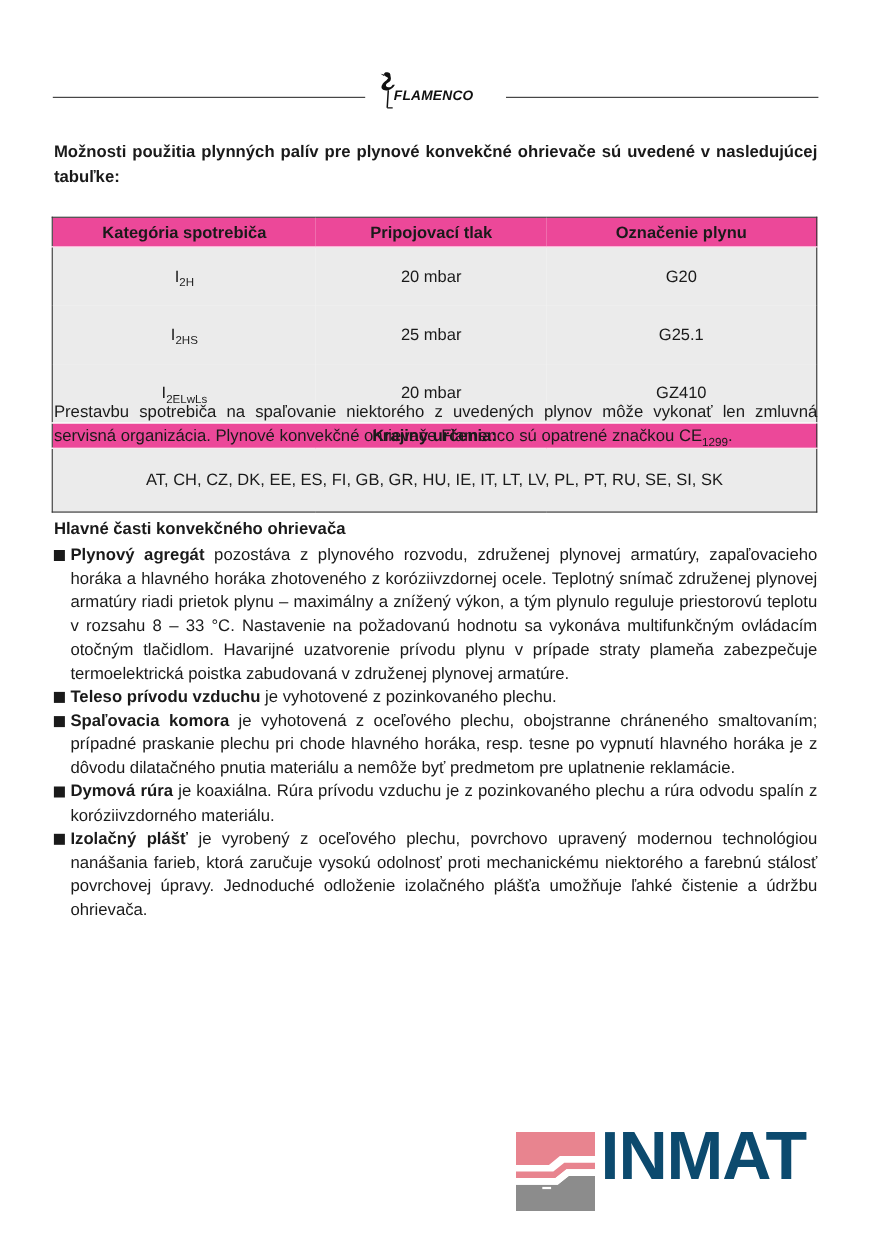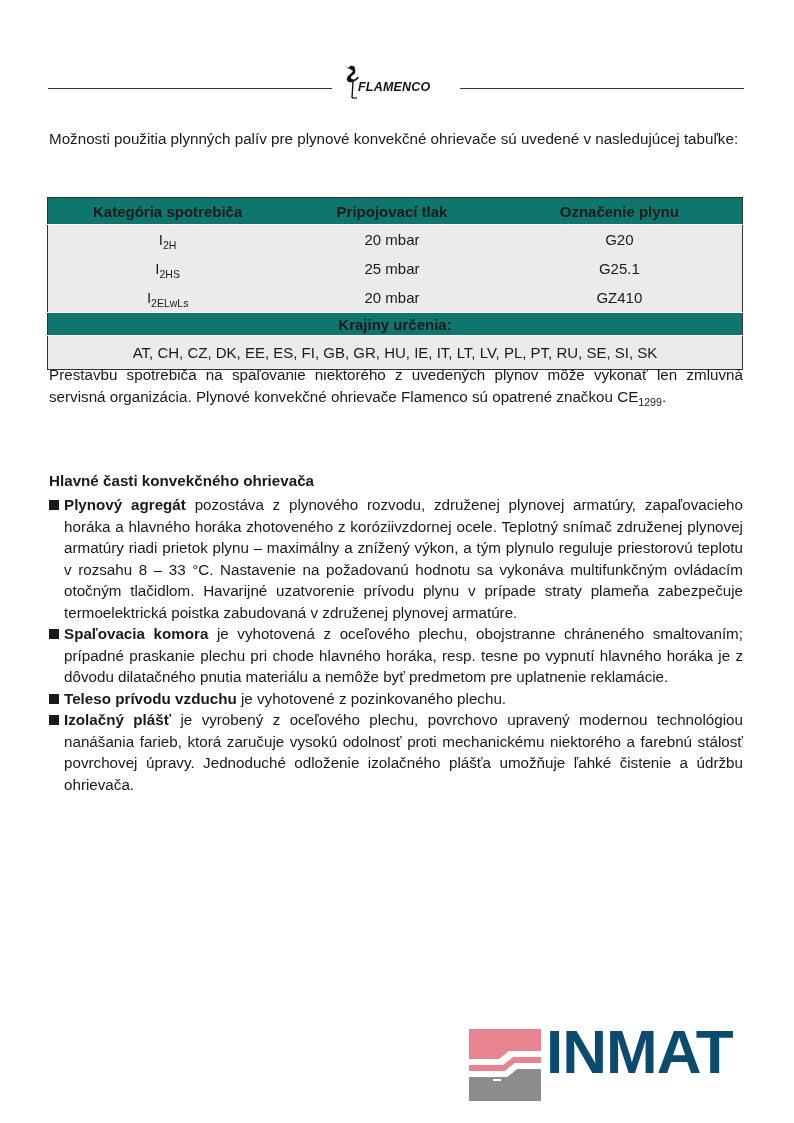--- a/index.html
+++ b/index.html
@@ -14,23 +14,23 @@
                font-size: 12.5px; letter-spacing: 0.2px; color: #111; }
   .flamingo { position: absolute; left: 0; top: 0; }
 
   .para { position: absolute; left: 49px; width: 694px; font-size: 15.2px; line-height: 21.5px;
           text-align: justify; }
   .p1 { top: 128px; }
   .p2 { top: 364px; }
 
   table.gas { position: absolute; top: 197px; left: 47px; width: 696px; border-collapse: collapse;
               border: 1.5px solid #333; font-size: 15px; }
-  table.gas th { background: #0f766e; font-weight: bold; height: 26px; padding: 0; text-align: center;
+  table.gas th { background: #ec4899; font-weight: bold; height: 26px; padding: 0; text-align: center;
                  border-bottom: 1px solid #fff; }
-  table.gas td { background: #ebebeb; text-align: center; padding: 4px; height: 21px; line-height: 19px; }
+  table.gas td { background: #ebebeb; text-align: center; padding: 16px; height: 21px; line-height: 19px; }
   table.gas tr.country-head th { border-top: 1px solid #fff; height: 22px; }
   table.gas tr.countries td { border-top: 1px solid #fff; height: 25px; }
   .col1 { width: 240px; } .col2 { width: 210px; } .col3 { width: 246px; }
   sub { font-size: 70%; vertical-align: -4px; line-height: 0; }
 
   .section-title { position: absolute; top: 472px; left: 49px; font-weight: bold; font-size: 15.2px; }
   .list { position: absolute; top: 494px; left: 49px; width: 694px; margin: 0; padding: 0; list-style: none;
           font-size: 15.2px; line-height: 21.5px; }
   .list li { position: relative; padding-left: 15px; text-align: justify; margin: 0; }
   .bullet { position: absolute; left: 0; top: 6px; width: 10px; height: 10px; background: #1a1a1a; }
@@ -53,21 +53,21 @@
       <path d="M9 4 C6 3 4 5 6 7 L9 9 C7 12 4 13 3 16 C2 19 5 21 9 20 C12 19 14 17 15 15 L13 15 C12 17 10 18 8 17 C6 16 7 14 9 13 C11 12 12 10 11 7 C11 5 10 4 9 4 Z" fill="#111"></path>
       <path d="M2 5 L6 6 L5 7 Z" fill="#111"></path>
       <line x1="9" y1="20" x2="8" y2="36" stroke="#111" stroke-width="1.4"></line>
       <line x1="8" y1="36" x2="13" y2="36" stroke="#111" stroke-width="1.2"></line>
     </svg>
     <span class="logo-text">FLAMENCO</span>
   </div>
   <div class="hline right"></div>
 </div>
 
-<p class="para p1" style="margin:0;">Možnosti použitia plynných palív pre plynové konvekčné ohrievače sú uvedené v nasledujúcej tabuľke:</p>
+<p class="para p1" style="margin:0;font-weight:bold;">Možnosti použitia plynných palív pre plynové konvekčné ohrievače sú uvedené v nasledujúcej tabuľke:</p>
 
 <table class="gas">
   <thead>
     <tr>
       <th class="col1">Kategória spotrebiča</th>
       <th class="col2">Pripojovací tlak</th>
       <th class="col3">Označenie plynu</th>
     </tr>
   </thead>
   <tbody>
@@ -94,22 +94,23 @@
     </tr>
   </tbody>
 </table>
 
 <p class="para p2" style="margin:0;"><span>Prestavbu spotrebiča na spaľovanie niektorého z uvedených plynov môže vykonať len zmluvná servisná organizácia. Plynové konvekčné ohrievače Flamenco sú opatrené značkou CE</span><sub>1299</sub><span>.</span></p>
 
 <div class="section-title">Hlavné časti konvekčného ohrievača</div>
 
 <ul class="list">
   <li><span class="bullet"></span><b>Plynový agregát</b><span> pozostáva z plynového rozvodu, združenej plynovej armatúry, zapaľovacieho horáka a hlavného horáka zhotoveného z koróziivzdornej ocele. Teplotný snímač združenej plynovej armatúry riadi prietok plynu – maximálny a znížený výkon, a tým plynulo reguluje priestorovú teplotu v rozsahu 8 – 33 °C. Nastavenie na požadovanú hodnotu sa vykonáva multifunkčným ovládacím otočným tlačidlom. Havarijné uzatvorenie prívodu plynu v prípade straty plameňa zabezpečuje termoelektrická poistka zabudovaná v združenej plynovej armatúre.</span></li>
+  <li><span class="bullet"></span><b>Teleso prívodu vzduchu</b><span> je vyhotovené z pozinkovaného plechu.</span></li>
   <li><span class="bullet"></span><b>Spaľovacia komora</b><span> je vyhotovená z oceľového plechu, obojstranne chráneného smaltovaním; prípadné praskanie plechu pri chode hlavného horáka, resp. tesne po vypnutí hlavného horáka je z dôvodu dilatačného pnutia materiálu a nemôže byť predmetom pre uplatnenie reklamácie.</span></li>
-  <li><span class="bullet"></span><b>Teleso prívodu vzduchu</b><span> je vyhotovené z pozinkovaného plechu.</span></li>
+  <li><span class="bullet"></span><b>Dymová rúra</b><span> je koaxiálna. Rúra prívodu vzduchu je z pozinkovaného plechu a rúra odvodu spalín z koróziivzdorného materiálu.</span></li>
   <li><span class="bullet"></span><b>Izolačný plášť</b><span> je vyrobený z oceľového plechu, povrchovo upravený modernou technológiou nanášania farieb, ktorá zaručuje vysokú odolnosť proti mechanickému niektorého a farebnú stálosť povrchovej úpravy. Jednoduché odloženie izolačného plášťa umožňuje ľahké čistenie a údržbu ohrievača.</span></li>
 </ul>
 
 <div class="inmat">
   <svg class="inmat-mark" width="72" height="72" viewBox="0 0 72 72">
     <path d="M0 0 H72 V22 H40 L30 30 H0 Z" fill="#e8848f"></path>
     <path d="M0 36 H34 L44 28 H72 V34 H46 L36 42 H0 Z" fill="#e8848f"></path>
     <path d="M0 48 H38 L48 40 H72 V72 H0 Z" fill="#8c8c8c"></path>
     <path d="M0 42 H36 L46 34 H72 V40 H48 L38 48 H0 Z" fill="#ffffff"></path>
     <rect x="24" y="50" width="8" height="2" fill="#ffffff"></rect>

